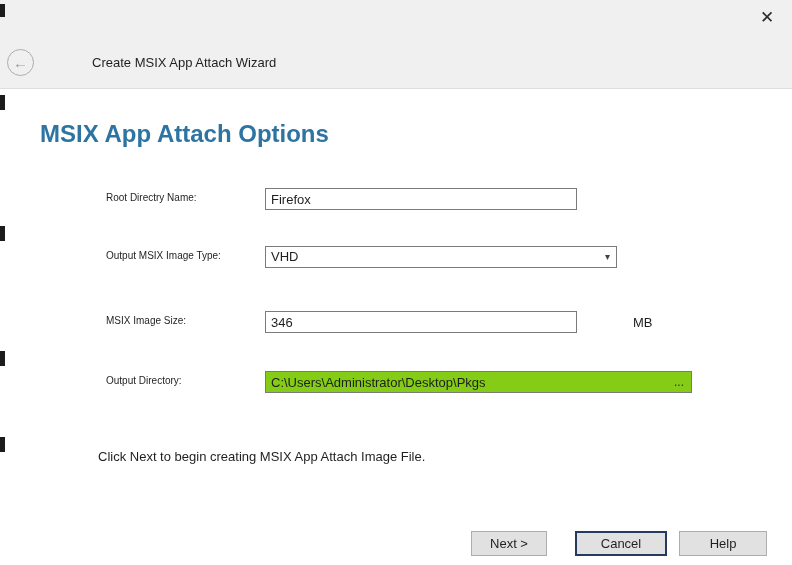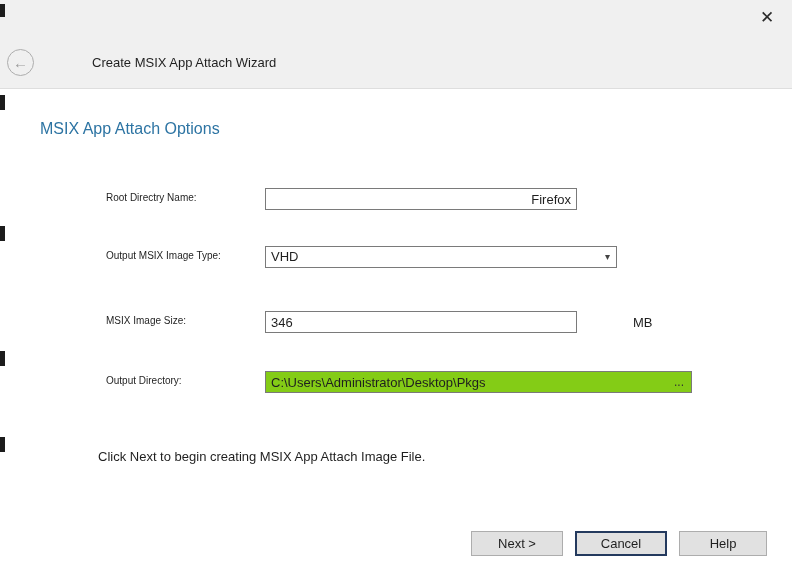--- a/index.html
+++ b/index.html
@@ -32,21 +32,21 @@
     cursor: pointer;
   }
   .header-title {
     position: absolute; top: 55px; left: 46px;
     font-size: 13px; color: #1f1f1f; margin-left: 46px;
   }
 
   
   .page-heading {
     position: absolute; top: 120px; left: 40px;
-    font-size: 16px; font-weight: 400;
+    font-size: 24px; font-weight: 700;
     color: #2d74a3;
   }
 
   
   .field-label {
     position: absolute; left: 82px;
     font-size: 10px; color: #1f1f1f; margin-left: 24px;
   }
   .txt-input {
     position: absolute; left: 265px; width: 312px; height: 22px;
@@ -88,21 +88,21 @@
   }
 
   
   .btn {
     position: absolute; top: 531px; height: 25px;
     background: #e1e1e1; border: 1px solid #adadad;
     font-family: "Liberation Sans", sans-serif;
     font-size: 13px; color: #1f1f1f;
     cursor: pointer;
   }
-  .btn-next   { left: 471px; width: 92px; }
+  .btn-next   { left: 471px; width: 76px; }
   .btn-cancel {
     left: 575px; width: 92px;
     border: 2px solid #243a5e;
   }
   .btn-help   { left: 679px; width: 88px; }
 
   
   .artifact {
     position: absolute; left: 0; width: 5px; background: #1c1c1c;
   }
@@ -121,21 +121,21 @@
 
 <div class="back-circle">
   <span>←</span>
 </div>
 
 <div class="header-title">Create MSIX App Attach Wizard</div>
 
 <h1 class="page-heading">MSIX App Attach Options</h1>
 
 <label class="field-label" style="top:192px;">Root Directry Name:</label>
-<input class="txt-input" style="top: 188px; text-align: right;" type="text" value="Firefox">
+<input class="txt-input" style="top: 188px;" type="text" value="Firefox">
 
 <label class="field-label" style="top:250px;">Output MSIX Image Type:</label>
 <div class="dropdown" style="top:246px;">
   <span>VHD</span>
   <span class="dd-arrow">▾</span>
 </div>
 
 <label class="field-label" style="top:315px;">MSIX Image Size:</label>
 <input class="txt-input" style="top: 311px;" type="text" value="346">
 <span class="suffix" style="top:315px;">MB</span>

